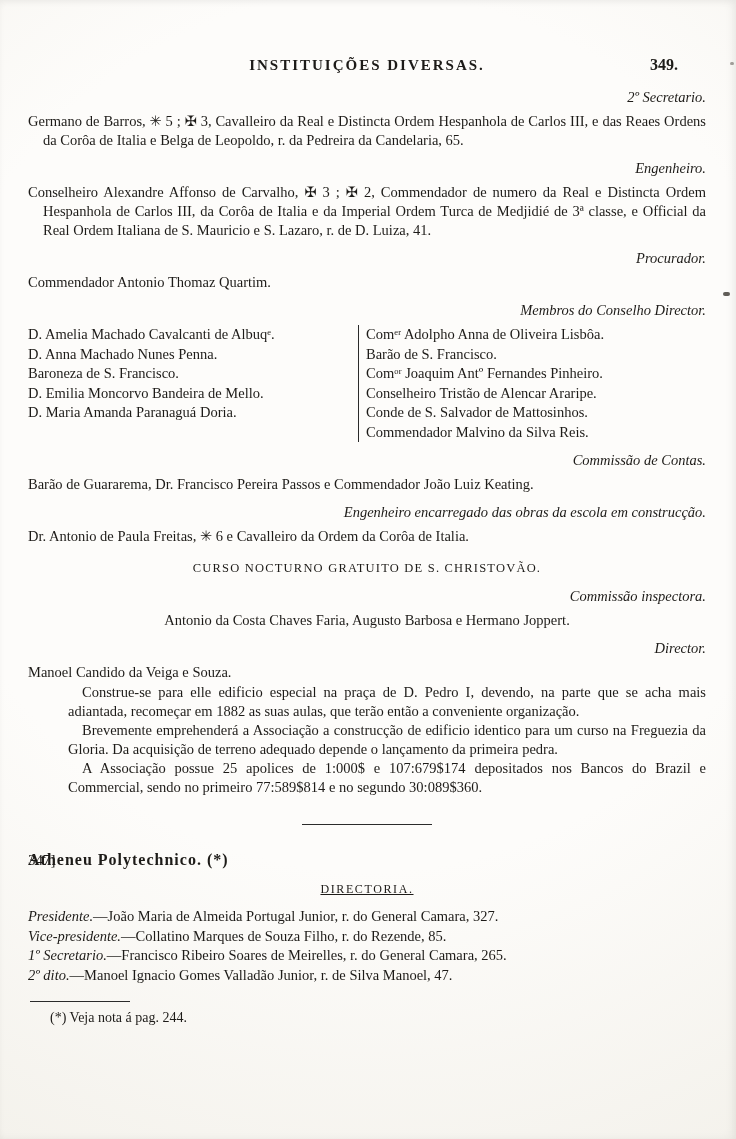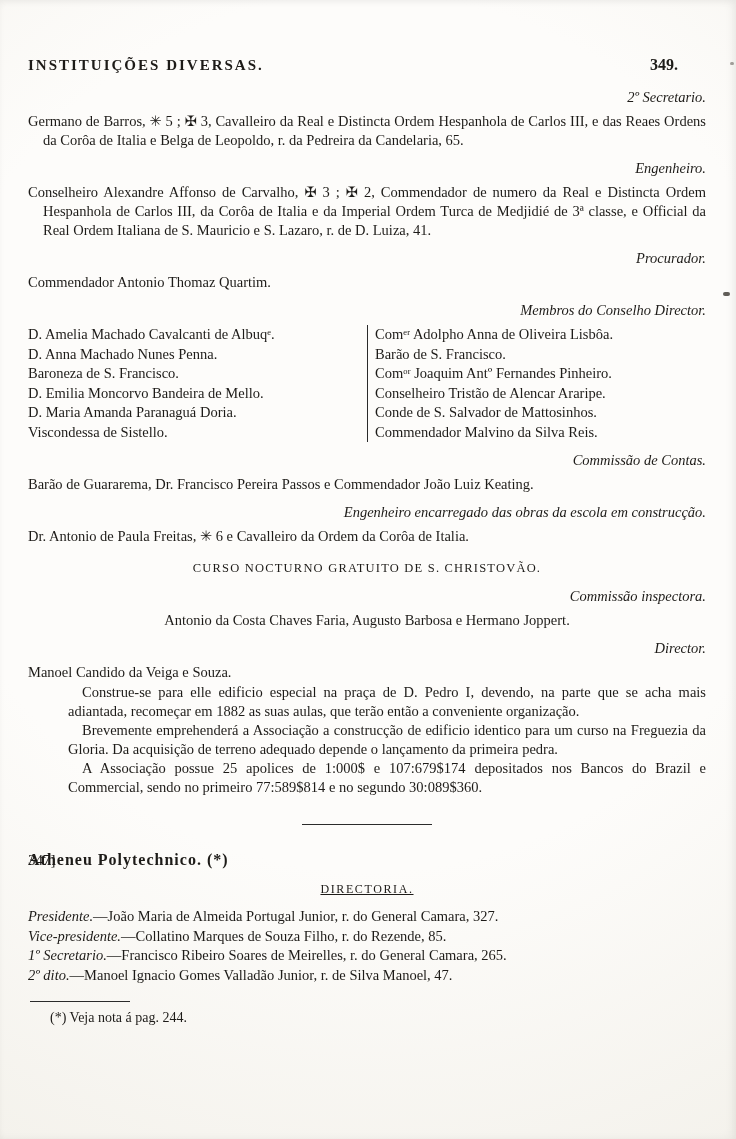--- a/index.html
+++ b/index.html
@@ -13,34 +13,34 @@
     background: radial-gradient(circle at 50% 38%, #fdfcfa 55%, #f4f2ec 100%);
     box-shadow: inset -4px 0 8px rgba(0,0,0,0.05), inset 0 3px 6px rgba(0,0,0,0.03);
     font-family: "Liberation Serif", "DejaVu Serif", serif;
     font-size: 14.5px;
     line-height: 19px;
     color: #1d1b18;
     padding: 56px 30px 0 28px;
     overflow: hidden;
   }
 
-  .page-header { position: relative; margin-bottom: 13px; }
+  .page-header { position: relative; text-align: center; margin-bottom: 13px; }
   .running-title { font-weight: bold; letter-spacing: 2px; font-size: 15px; }
   .page-number { position: absolute; right: 28px; top: -1px; font-weight: bold; font-size: 16px; }
 
   .section-heading {
     text-align: right;
     font-style: italic;
     margin: 9px 0 5px;
   }
 
   .entry { text-align: justify; margin-bottom: 1px; }
   .hang { padding-left: 15px; text-indent: -15px; }
 
-  .columns { display: flex; margin: 5px 0 3px; gap: 9px; }
+  .columns { display: flex; margin: 5px 0 3px; }
   .col { list-style: none; }
   .col li { line-height: 19.5px; white-space: nowrap; overflow: hidden; }
   .col-left { width: 330px; }
   .col-right { flex: 1; border-left: 1.5px solid #2a2a2a; padding-left: 7px; }
 
   .caps-heading {
     text-align: center;
     font-size: 12.5px;
     letter-spacing: 1.2px;
     margin: 13px 0 3px;
@@ -104,21 +104,20 @@
   <p class="entry">Commendador Antonio Thomaz Quartim.</p>
 
   <div class="section-heading">Membros do Conselho Director.</div>
   <div class="columns">
     <ul class="col col-left">
       <li>D. Amelia Machado Cavalcanti de Albuqᵉ.</li>
       <li>D. Anna Machado Nunes Penna.</li>
       <li>Baroneza de S. Francisco.</li>
       <li>D. Emilia Moncorvo Bandeira de Mello.</li>
       <li>D. Maria Amanda Paranaguá Doria.</li>
-      <li>Viscondessa de Sistello.</li>
     </ul>
     <ul class="col col-right">
       <li>Comᵉʳ Adolpho Anna de Oliveira Lisbôa.</li>
       <li>Barão de S. Francisco.</li>
       <li>Comᵒʳ Joaquim Antº Fernandes Pinheiro.</li>
       <li>Conselheiro Tristão de Alencar Araripe.</li>
       <li>Conde de S. Salvador de Mattosinhos.</li>
       <li>Commendador Malvino da Silva Reis.</li>
     </ul>
   </div>

